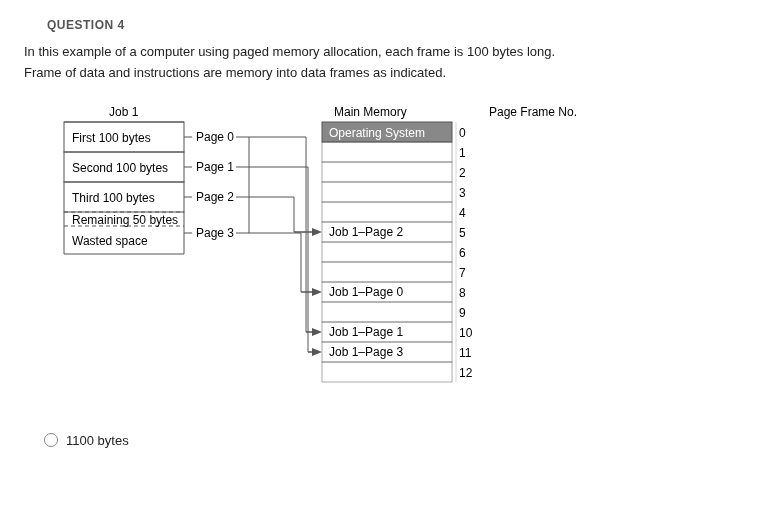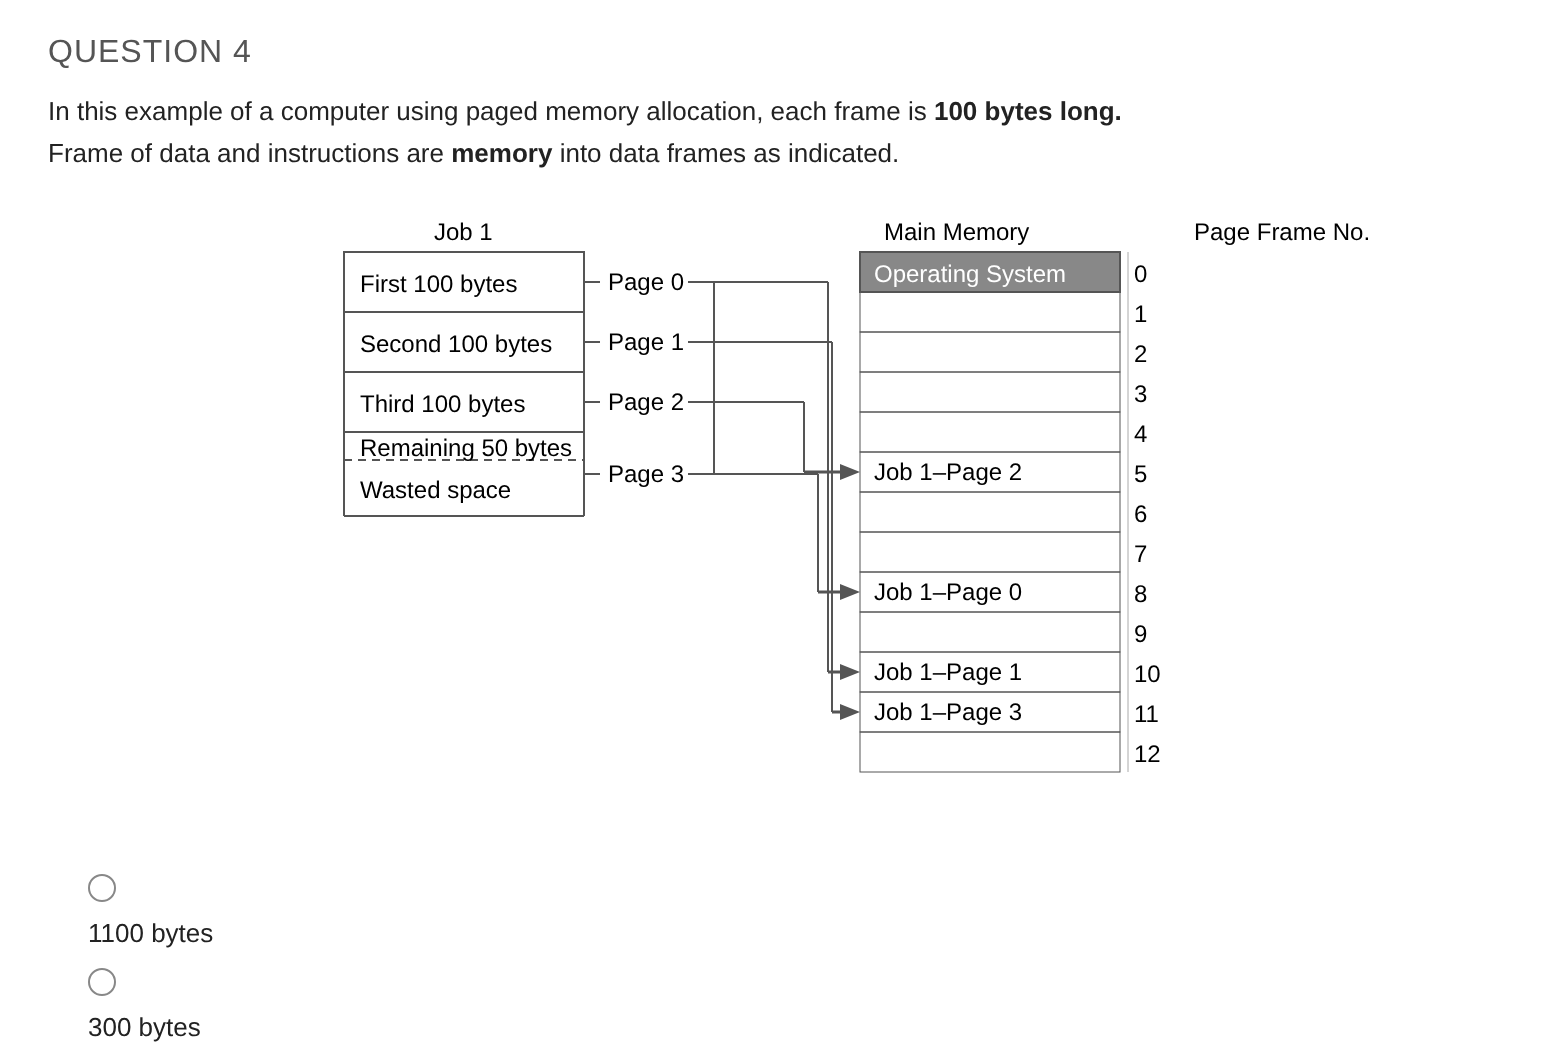--- a/index.html
+++ b/index.html
@@ -6,63 +6,62 @@
     body {
       font-family: Arial, sans-serif;
       font-size: 13px;
       background: #fff;
       color: #222;
       width: 776px;
       min-height: 526px;
       padding: 18px 24px;
     }
     .question-label {
-      font-size: 16px;
-      font-weight: normal;
+      font-size: 12px;
+      font-weight: bold;
       color: #555;
       margin-bottom: 10px;
       letter-spacing: 0.5px;
+      margin-left: 23px;
     }
     .question-text {
       font-size: 13px;
       line-height: 1.6;
       margin-bottom: 18px;
       max-width: 660px;
     }
     .question-text span.highlight {
-      font-weight: bold;
+      font-weight: normal;
     }
     
     .options-section {
       margin-left: 20px;
       display: flex;
       flex-direction: column;
       gap: 10px;
     }
     .option-row {
       display: flex;
       align-items: flex-start;
       gap: 8px;
       font-size: 13px;
-      flex-direction: column;
     }
     .radio-circle {
       width: 14px;
       height: 14px;
       border-radius: 50%;
       border: 1.5px solid #888;
       display: inline-block;
       flex-shrink: 0;
     }
     
     .diagram-svg-wrapper {
       position: relative;
       margin-left: 20px;
       margin-bottom: 18px;
-      text-align: right;
     }
   </style>
 </head>
 <body>
 
 <div class="question-label">QUESTION 4</div>
 
 <div class="question-text">
   <span>In this example of a computer using paged memory allocation, each frame is</span>
   <span class="highlight">100 bytes long.</span>
@@ -189,18 +188,14 @@
 
     <line x1="412" y1="20" x2="412" y2="280" stroke="#aaa" stroke-width="0.5"></line>
   </svg>
 </div>
 
 <div class="options-section">
   <div class="option-row">
     <span class="radio-circle"></span>
     <span>1100 bytes</span>
   </div>
-  <div class="option-row">
-    <span class="radio-circle"></span>
-    <span>300 bytes</span>
-  </div>
 
 </div>
 
 </body></html>

